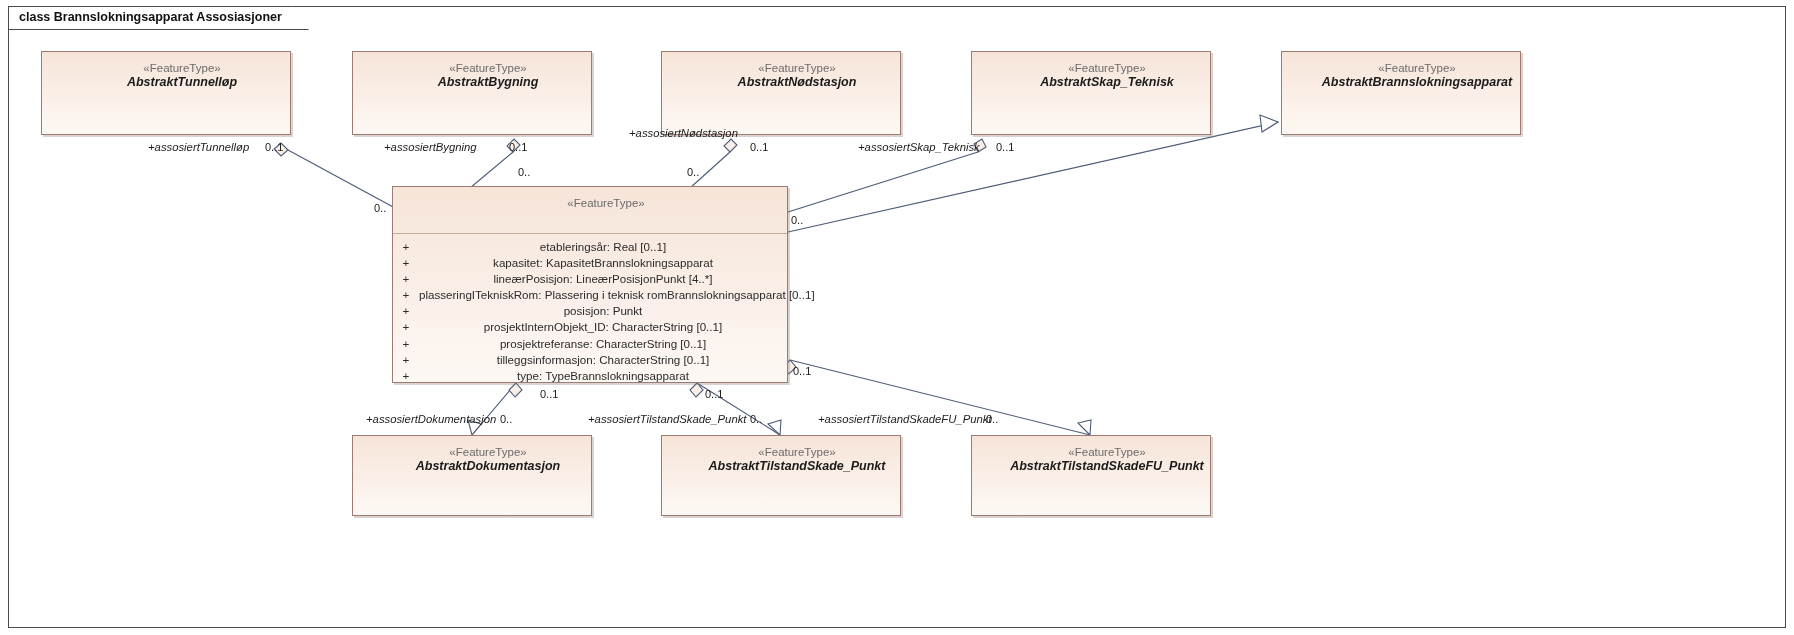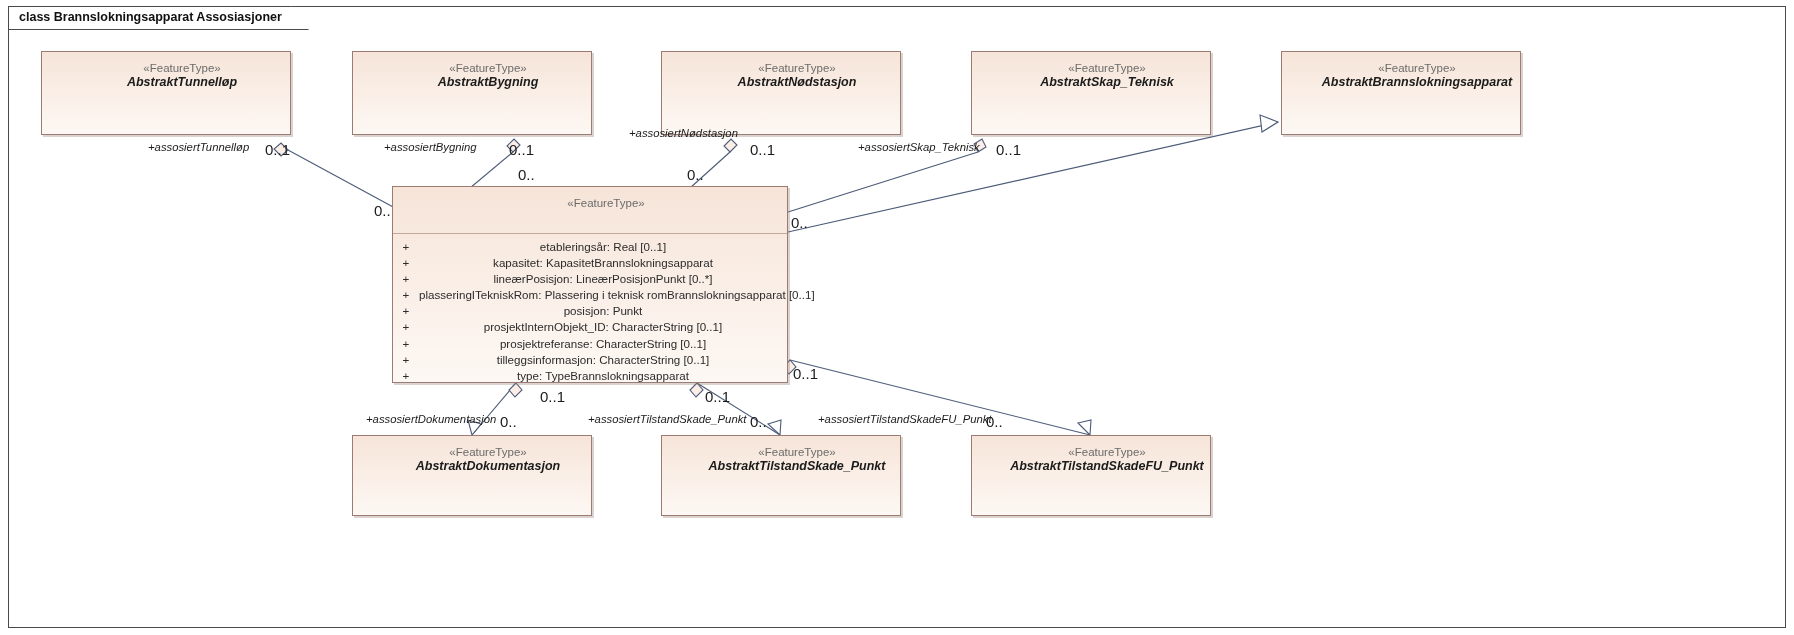--- a/index.html
+++ b/index.html
@@ -24,21 +24,21 @@
   .sep{position:absolute;left:0;right:0;height:1px;background:#c4a99c;}
 
   
   .attrs{position:absolute;left:0;right:0;padding:5px 0 6px 0;}
   .attr{display:flex;align-items:flex-start;font-size:11.6px;color:#2b2b2b;line-height:16.1px;white-space:nowrap;}
   .attr .vis{width:26px;text-align:center;flex:0 0 26px;color:#2b2b2b;}
   .attr .txt{flex:1 1 auto;text-align:center;}
 
   
   .lbl{position:absolute;font-size:11.3px;color:#1b1b1b;white-space:nowrap;font-style:italic;}
-  .mult{position:absolute;font-size:15px;color:#1b1b1b;white-space:nowrap;text-align:center;}
+  .mult{position:absolute;font-size:11px;color:#1b1b1b;white-space:nowrap;text-align:center;}
 
   svg.links{position:absolute;left:0;top:0;width:1794px;height:635px;overflow:visible;pointer-events:none;}
   svg.links line,svg.links path,svg.links polyline{stroke:#4c5b78;stroke-width:1.1;fill:none;}
   .diamond{fill:#fbeee6;stroke:#4c5b78;stroke-width:1.1;}
   .arrowhollow{fill:#ffffff;stroke:#4c5b78;stroke-width:1.1;}
 </style>
 </head>
 <body>
 
 <div id="canvas">
@@ -120,21 +120,21 @@
       <div class="attr">
         <span class="vis">+</span>
         <span class="txt">etableringsår: Real [0..1]</span>
       </div>
       <div class="attr">
         <span class="vis">+</span>
         <span class="txt">kapasitet: KapasitetBrannslokningsapparat</span>
       </div>
       <div class="attr">
         <span class="vis">+</span>
-        <span class="txt">lineærPosisjon: LineærPosisjonPunkt [0..*]</span>
+        <span class="txt">lineærPosisjon: LineærPosisjonPunkt [4..*]</span>
       </div>
       <div class="attr">
         <span class="vis">+</span>
         <span class="txt">plasseringITekniskRom: Plassering i teknisk romBrannslokningsapparat [0..1]</span>
       </div>
       <div class="attr">
         <span class="vis">+</span>
         <span class="txt">posisjon: Punkt</span>
       </div>
       <div class="attr">

